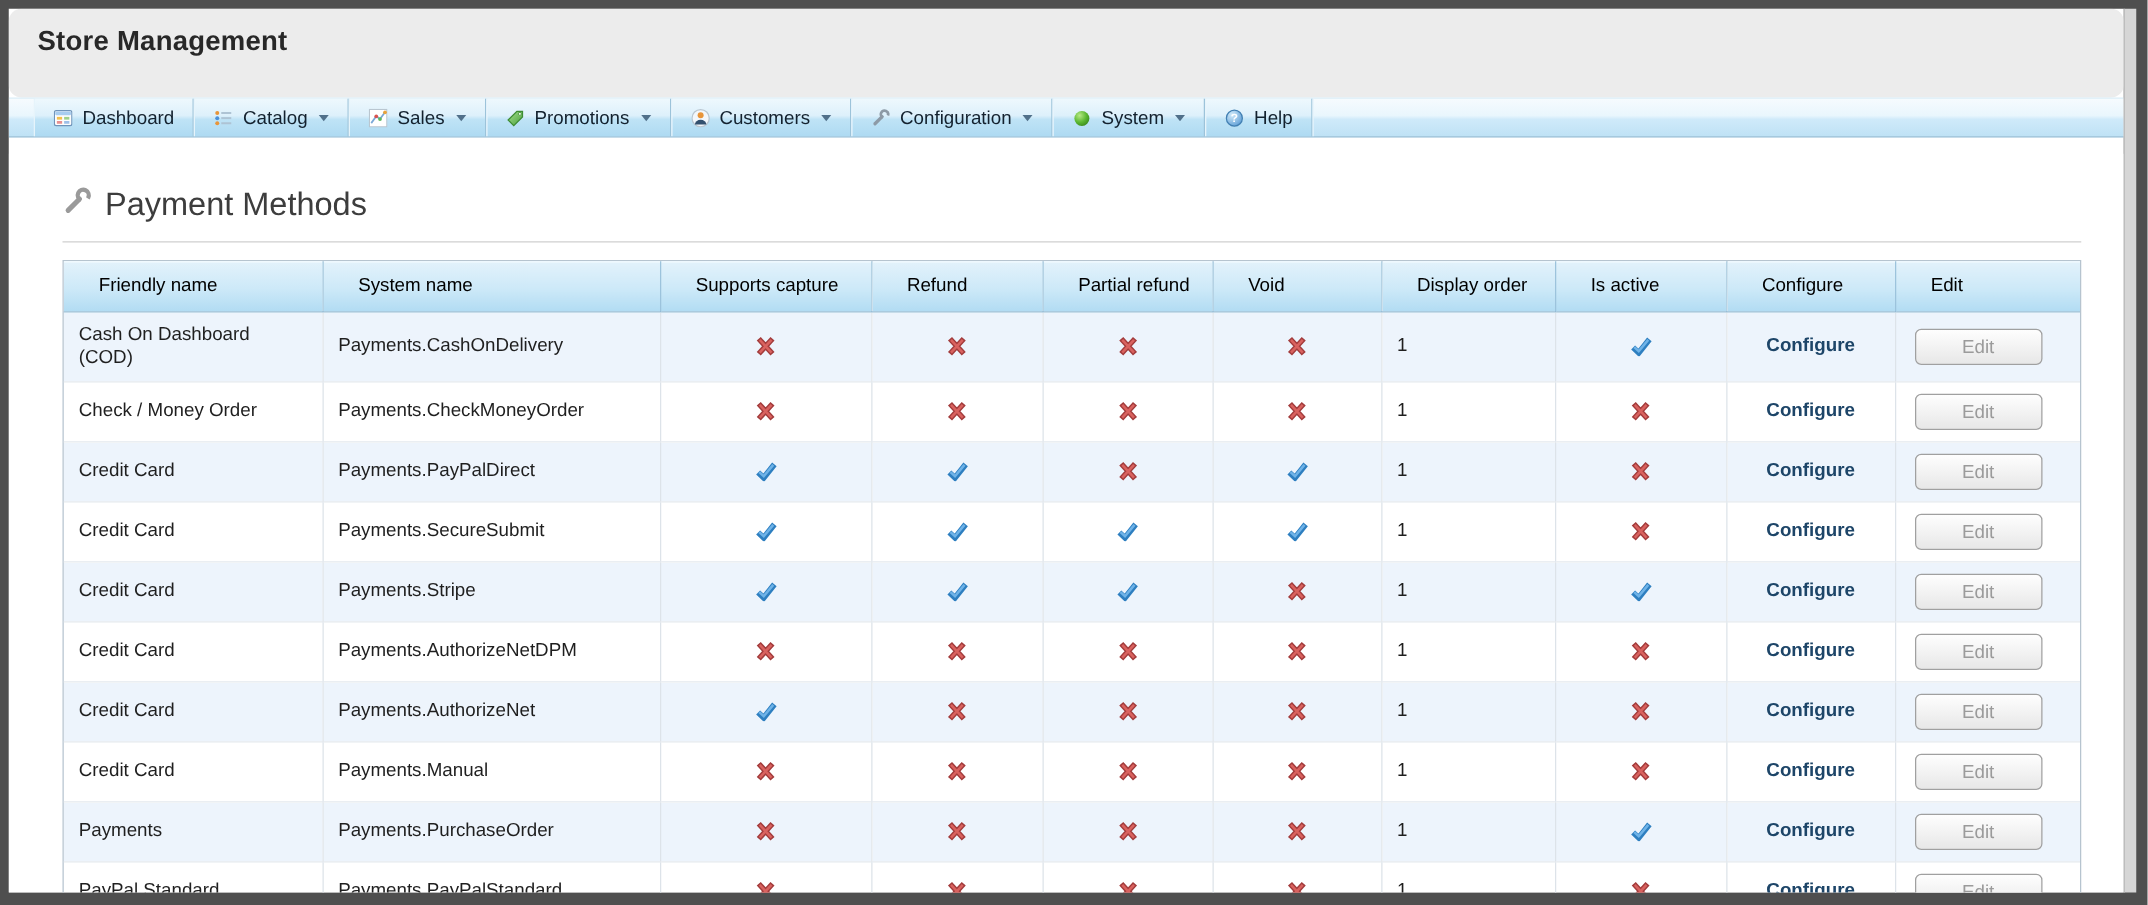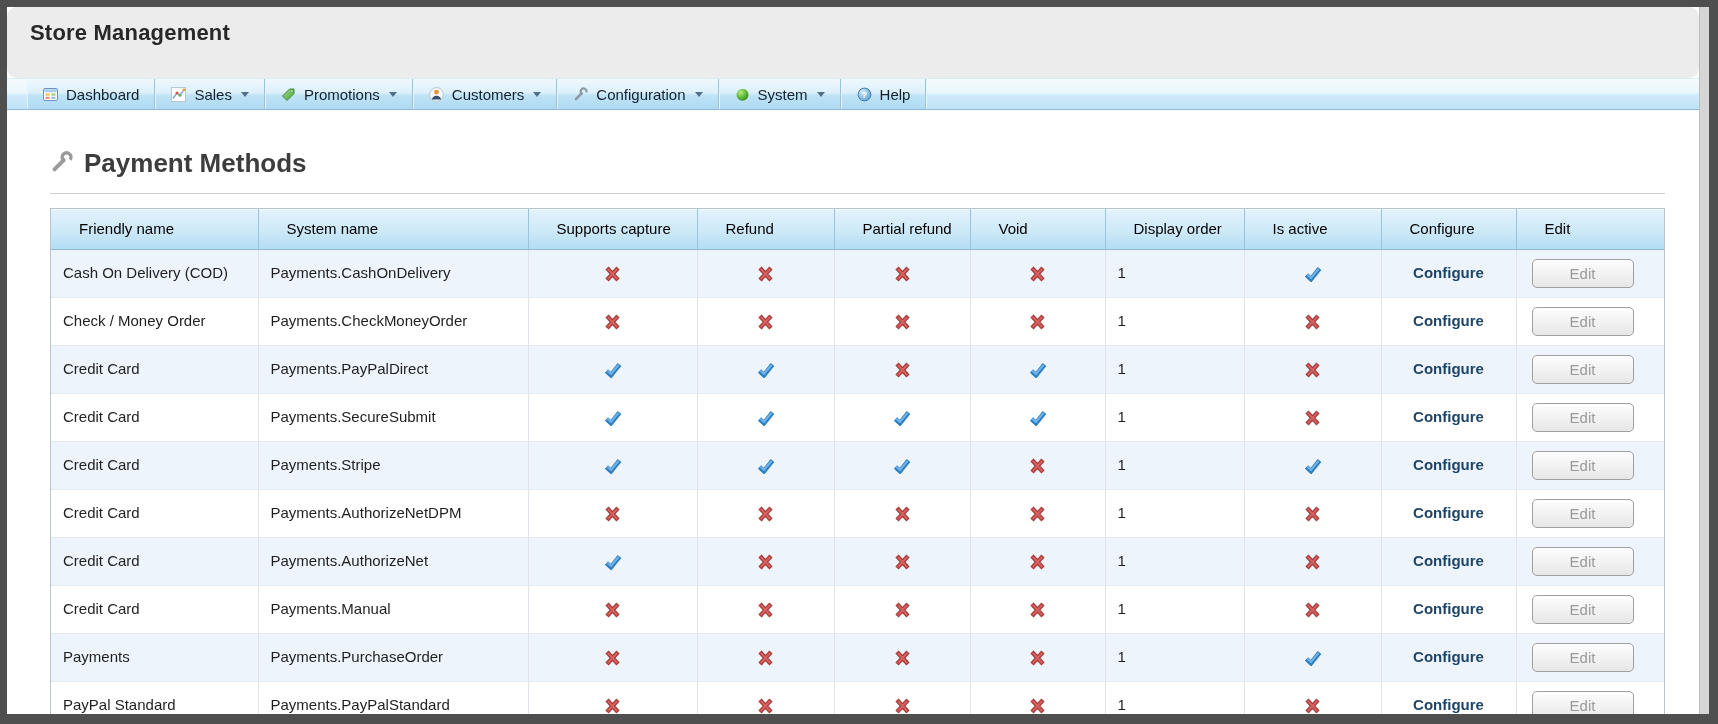--- a/index.html
+++ b/index.html
@@ -44,21 +44,21 @@
     margin-top:5px;margin-left:1px;
   }
   .menu-rest{flex:1;border-left:1px solid #e6f4fb;}
   
   .content{
     position:absolute;left:0;top:116px;width:100%;height:591px;background:#ffffff;
   }
   .page-heading-row{
     display:flex;align-items:center;gap:10px;margin:25px 0 0 43px;
   }
-  .page-heading{font-size:26px;font-weight:bold;color:#3d3d3d;}
+  .page-heading{font-size:26px;font-weight:normal;color:#3d3d3d;}
   .heading-rule{
     margin:14px 0 0 43px;width:1615px;height:1px;background:#cfcfcf;border:0;
   }
   
   .grid{
     margin:14px 0 0 43px;width:1615px;box-sizing:border-box;
     border:1px solid #b6c4cf;
   }
   table.pm{border-collapse:collapse;table-layout:fixed;width:1613px;font-size:15px;}
   table.pm th{
@@ -105,20 +105,34 @@
           <svg width="15" height="15" viewBox="0 0 15 15">
             <rect x="0.5" y="1.5" width="14" height="12" rx="1.5" fill="#fdfdfd" stroke="#6f94ba"></rect>
             <rect x="1.2" y="2.2" width="12.6" height="3" rx="1" fill="#a7ccef"></rect>
             <rect x="2.5" y="6.5" width="4.2" height="2.2" fill="#f3c04b"></rect>
             <rect x="8.3" y="6.5" width="4.2" height="2.2" fill="#9fd08a"></rect>
             <rect x="2.5" y="9.8" width="4.2" height="2.2" fill="#e89090"></rect>
             <rect x="8.3" y="9.8" width="4.2" height="2.2" fill="#9ebfe8"></rect>
           </svg>
         </span>
         <span class="mi-label">Dashboard</span>
+      </div>
+      <div class="menu-item">
+        <span class="icon">
+          <svg width="15" height="15" viewBox="0 0 15 15">
+            <circle cx="2.8" cy="3.4" r="1.6" fill="#e8953a"></circle>
+            <circle cx="2.8" cy="7.5" r="1.6" fill="#4a90d9"></circle>
+            <circle cx="2.8" cy="11.6" r="1.6" fill="#e8953a"></circle>
+            <rect x="6" y="2.6" width="8" height="1.6" fill="#aec3d4"></rect>
+            <rect x="6" y="6.7" width="8" height="1.6" fill="#aec3d4"></rect>
+            <rect x="6" y="10.8" width="8" height="1.6" fill="#aec3d4"></rect>
+          </svg>
+        </span>
+        <span class="mi-label">Catalog</span>
+        <span class="caret"></span>
       </div>
       <div class="menu-item">
         <span class="icon">
           <svg width="15" height="15" viewBox="0 0 15 15">
             <rect x="0.5" y="0.5" width="14" height="14" fill="#ffffff" stroke="#b9c6d0"></rect>
             <polyline points="2,11.5 6,6 9,8.2 13,2.8" fill="none" stroke="#7aa8d8" stroke-width="1.4"></polyline>
             <circle cx="6" cy="6" r="1.5" fill="#d9534f"></circle>
             <circle cx="9" cy="8.2" r="1.5" fill="#5cb85c"></circle>
             <circle cx="13" cy="2.8" r="1.5" fill="#e8a33d"></circle>
           </svg>
@@ -236,21 +250,21 @@
             <th class="cell-center">Partial refund</th>
             <th class="cell-center">Void</th>
             <th>Display order</th>
             <th class="cell-center">Is active</th>
             <th class="cell-center">Configure</th>
             <th>Edit</th>
           </tr>
         </thead>
         <tbody id="rows-body">
             <tr class="alt">
-              <td>Cash On Delivery (COD)</td>
+              <td>Cash On Dashboard (COD)</td>
               <td>Payments.CashOnDelivery</td>
               <td class="cell-center"><span class="mark"><svg width="17" height="16" viewBox="0 0 17 16">
                     <path d="M3 2 L14 14 M14 2 L3 14" stroke="#a33c3c" stroke-width="4.4"></path>
                     <path d="M3.8 2.9 L13.2 13.1 M13.2 2.9 L3.8 13.1" stroke="#d9625f" stroke-width="2"></path>
                   </svg></span></td>
               <td class="cell-center"><span class="mark"><svg width="17" height="16" viewBox="0 0 17 16">
                     <path d="M3 2 L14 14 M14 2 L3 14" stroke="#a33c3c" stroke-width="4.4"></path>
                     <path d="M3.8 2.9 L13.2 13.1 M13.2 2.9 L3.8 13.1" stroke="#d9625f" stroke-width="2"></path>
                   </svg></span></td>
               <td class="cell-center"><span class="mark"><svg width="17" height="16" viewBox="0 0 17 16">

